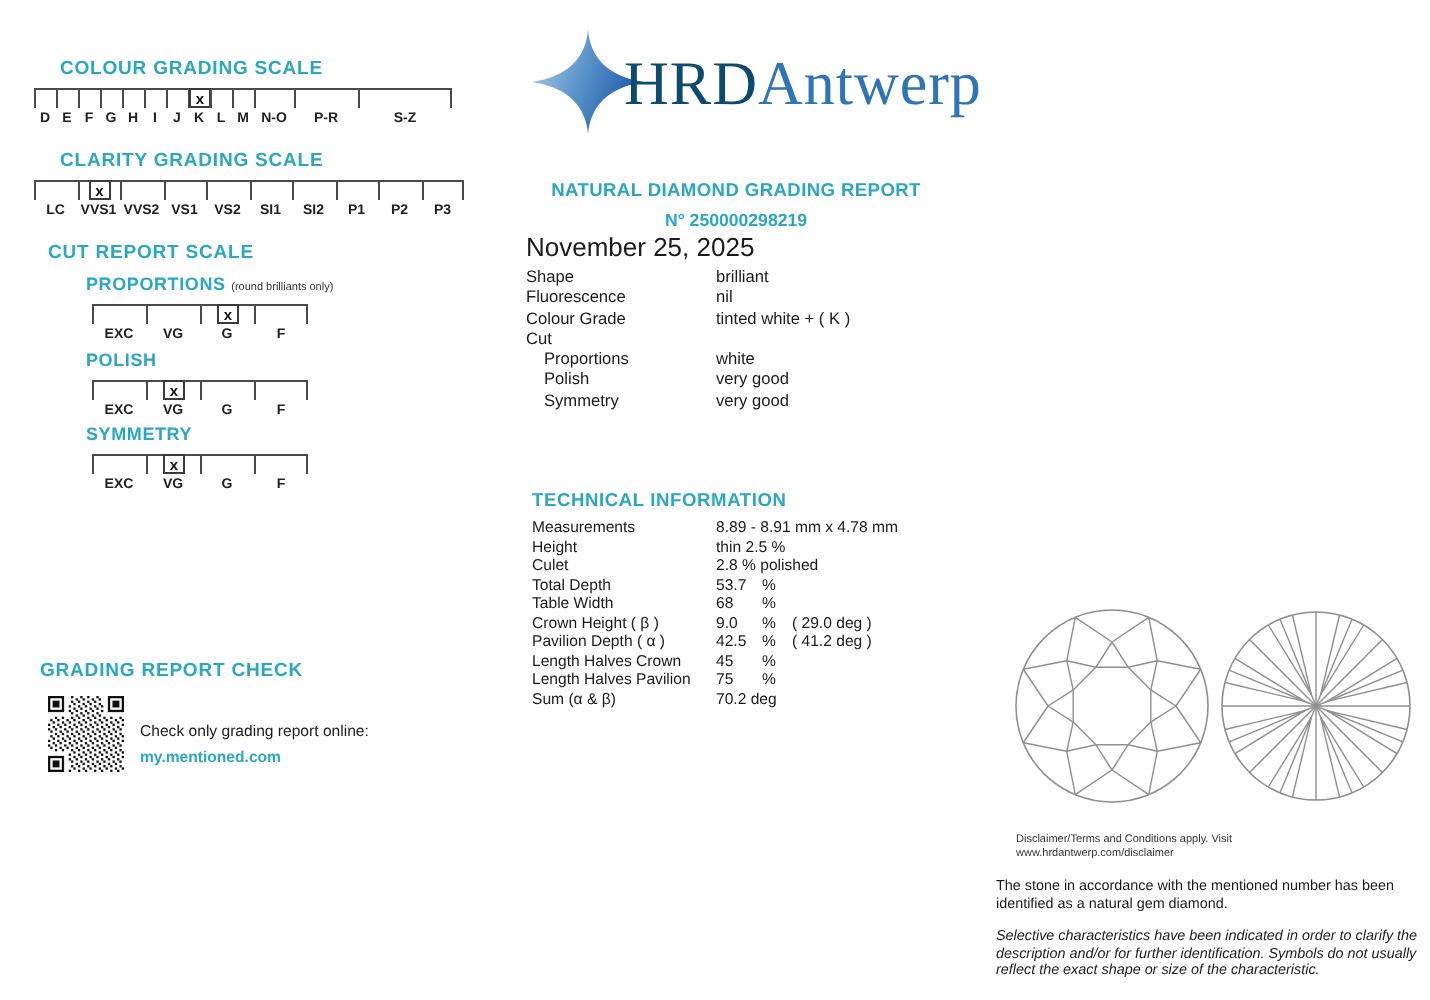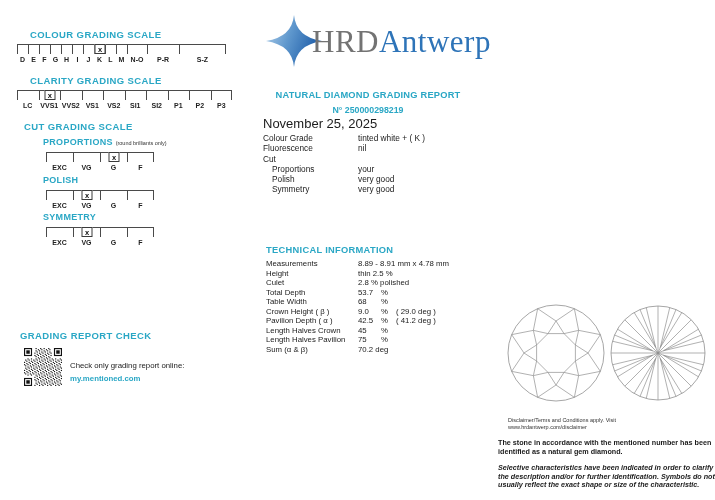--- a/index.html
+++ b/index.html
@@ -22,21 +22,21 @@
   .lab{font-size:7px;font-weight:bold;text-align:center;color:#222;padding-top:2px;box-sizing:border-box;white-space:nowrap;}
   .sumrow{display:flex;height:10.3px;font-size:8.3px;}
   .sumrow .l{width:95px;box-sizing:border-box;}
   .sumrow .l.ind{padding-left:9px;}
   .techrow{display:flex;height:9.55px;font-size:7.8px;}
   .techrow .l{width:92px;box-sizing:border-box;}
   .techrow .v{width:23px;white-space:nowrap;}
   .techrow .u{width:15px;white-space:nowrap;}
   .techrow .e{white-space:nowrap;text-align:right;}
   .small-terms{font-size:5.5px;line-height:6.5px;color:#333;}
-  .para{font-size:7.2px;line-height:8.7px;color:#1b1b1b;font-weight:bold;}
+  .para{font-size:7.2px;line-height:8.7px;color:#1b1b1b;}
   .para.it{font-style:italic;}
   .url{font-weight:bold;font-size:7.8px;cursor:pointer;text-decoration:none;}
   .logo-text{font-family:"Liberation Serif","DejaVu Serif",serif;font-size:31px;line-height:31px;white-space:nowrap;letter-spacing:0.5px;}
 </style>
 </head>
 <body>
 
 <div class="abs sec-title teal" style="left:30px;top:29px">COLOUR GRADING SCALE</div>
 <div class="scale" id="colour-scale" style="left:17px;top:44px">
     <div class="scale-row">
@@ -96,21 +96,21 @@
       <div class="lab" style="width: 21.5px;">VS1</div>
       <div class="lab" style="width: 21.5px;">VS2</div>
       <div class="lab" style="width: 21.5px;">SI1</div>
       <div class="lab" style="width: 21.5px;">SI2</div>
       <div class="lab" style="width: 21.5px;">P1</div>
       <div class="lab" style="width: 21.5px;">P2</div>
       <div class="lab" style="width: 21.5px;">P3</div>
     </div>
   </div>
 
-<div class="abs sec-title teal" style="left:24px;top:121px">CUT GRADING SCALE</div>
+<div class="abs sec-title teal" style="left:24px;top:121px">CUT REPORT SCALE</div>
 
 <div class="abs sub-title teal" style="left:43px;top:137px">
   <span>PROPORTIONS</span>
   <span class="note">(round brilliants only)</span>
 </div>
 <div class="scale" id="cut-scale-0" style="left:46px;top:152px">
     <div class="scale-row">
       <div class="cell" style="width: 27px;"></div>
       <div class="cell" style="width: 27px;"></div>
       <div class="cell" style="width: 27px;">
@@ -424,44 +424,48 @@
     <defs>
       <linearGradient id="starg" x1="0" y1="0" x2="1" y2="0.35">
         <stop offset="0" stop-color="#b6d3ec"></stop>
         <stop offset="0.5" stop-color="#5e97cd"></stop>
         <stop offset="1" stop-color="#1f5ea9"></stop>
       </linearGradient>
     </defs>
     <path d="M28 0 Q30 22 56 26 Q30 30 28 52 Q26 30 0 26 Q26 22 28 0 Z" fill="url(#starg)"></path>
   </svg>
   <div class="logo-text" style="position:absolute;left:46px;top:13px">
-    <span style="color: #737373;">HRD</span><span style="color: rgb(46, 116, 184);">Antwerp</span>
+    <span style="color: #0c4a6e;">HRD</span><span style="color: rgb(46, 116, 184);">Antwerp</span>
   </div>
 </div>
 
 <div class="abs teal" style="left:246px;top:90px;width:244px;text-align:center;font-weight:bold;font-size:9.3px;letter-spacing:.2px">NATURAL DIAMOND GRADING REPORT</div>
 <div class="abs teal" style="left:246px;top:105px;width:244px;text-align:center;font-weight:bold;font-size:8.8px">N° 250000298219</div>
 <div class="abs" style="left:263px;top:116px;font-size:13px">November 25, 2025</div>
 
 <div class="abs" id="summary-table" style="left:263px;top:133px">
     <div class="sumrow">
-      <div class="l">Colour Grade</div>
-      <div>tinted white + ( K )</div>
+      <div class="l">Shape</div>
+      <div>brilliant</div>
     </div>
     <div class="sumrow">
       <div class="l">Fluorescence</div>
       <div>nil</div>
     </div>
     <div class="sumrow">
+      <div class="l">Colour Grade</div>
+      <div>tinted white + ( K )</div>
+    </div>
+    <div class="sumrow">
       <div class="l">Cut</div>
       <div></div>
     </div>
     <div class="sumrow">
       <div class="l ind">Proportions</div>
-      <div>your</div>
+      <div>white</div>
     </div>
     <div class="sumrow">
       <div class="l ind">Polish</div>
       <div>very good</div>
     </div>
     <div class="sumrow">
       <div class="l ind">Symmetry</div>
       <div>very good</div>
     </div>
   </div>

